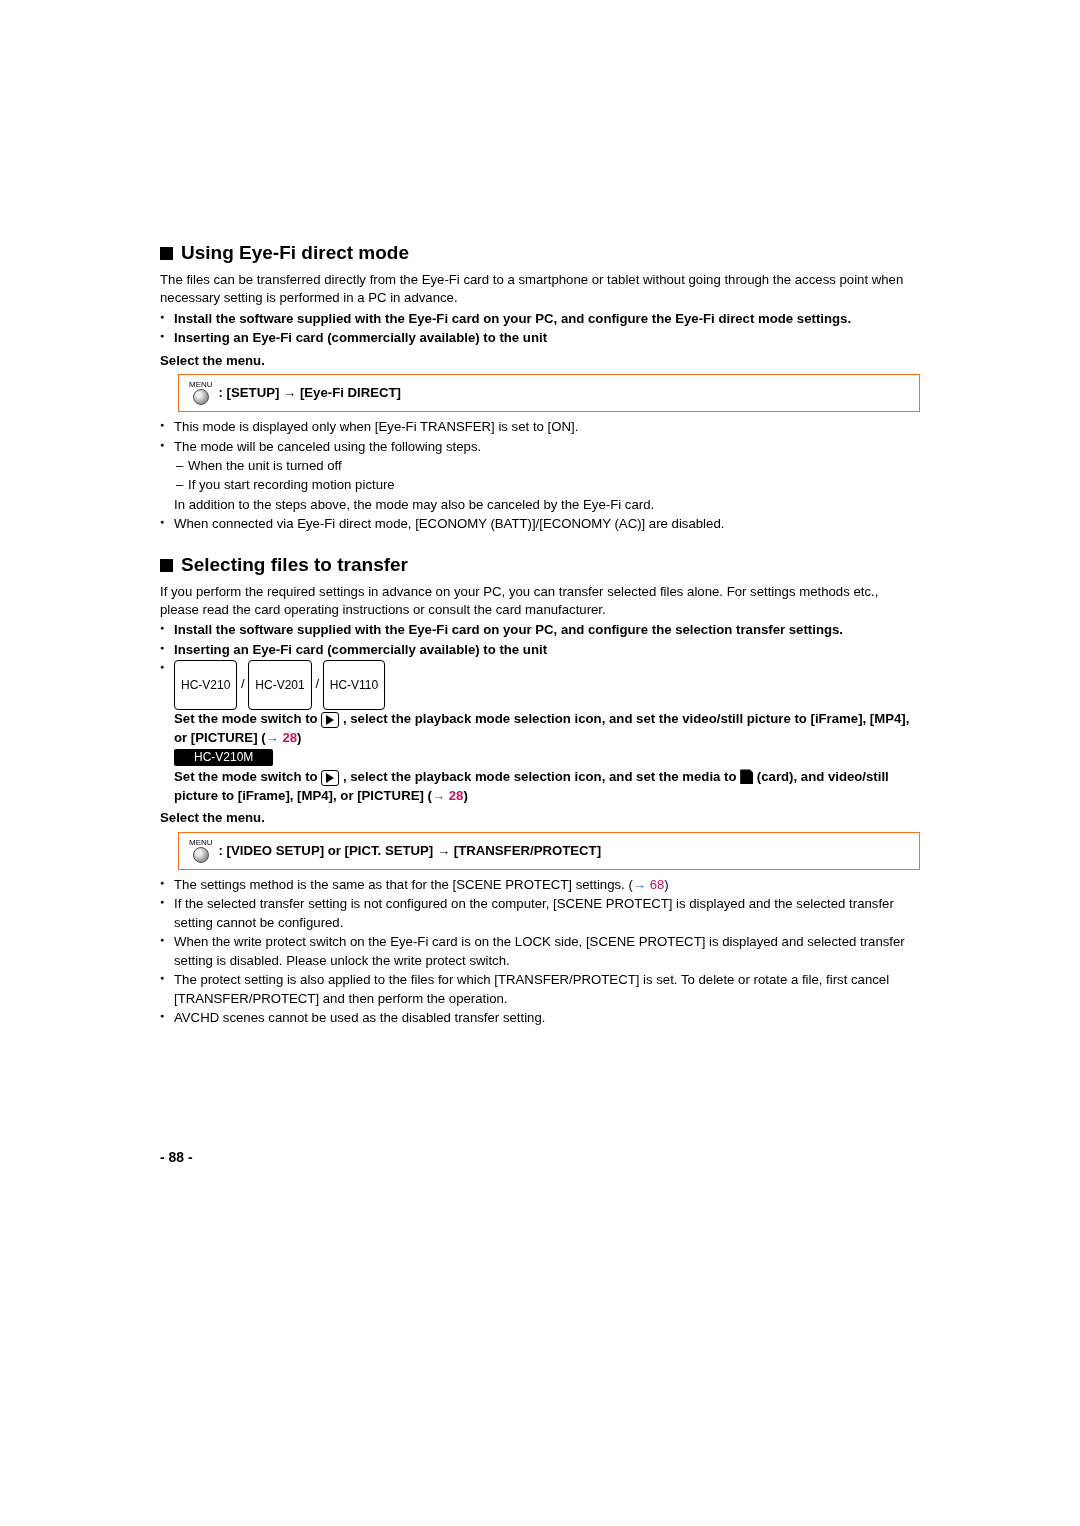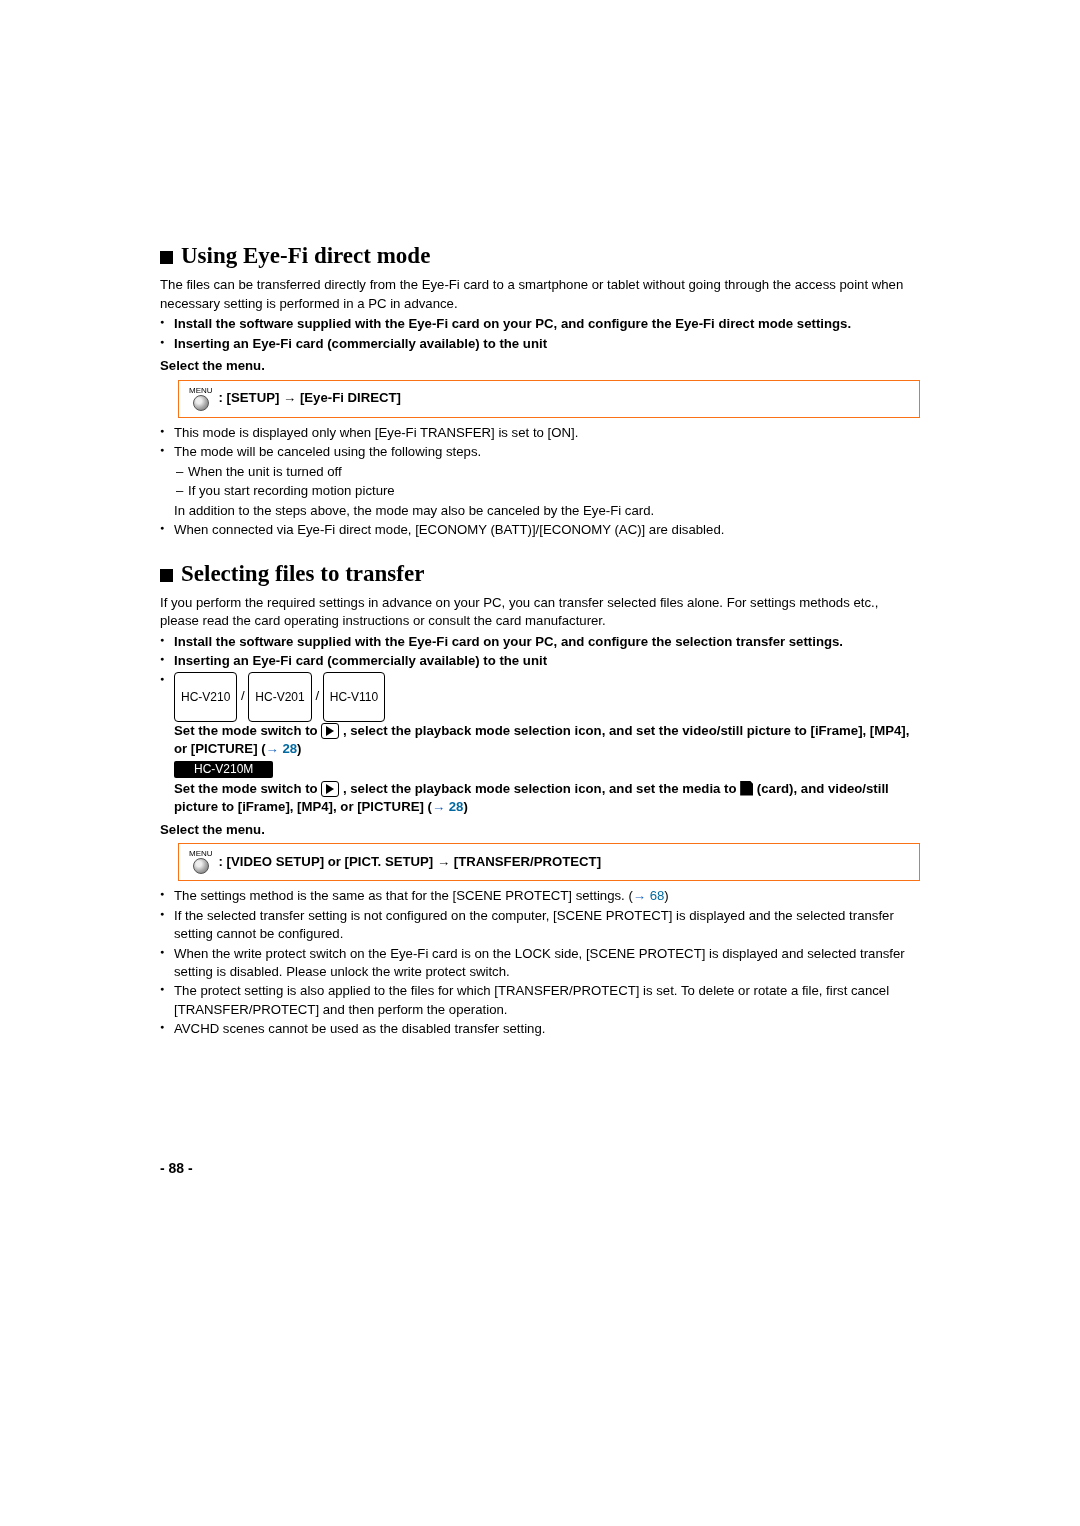--- a/index.html
+++ b/index.html
@@ -12,23 +12,22 @@
     justify-content: center;
   }
   .page {
     width: 760px;
     padding: 240px 0 60px 0;
     font-size: 13.2px;
     line-height: 1.4;
   }
   .section-heading {
     font-weight: bold;
-    font-size: 23px;
+    font-size: 19px;
     margin: 0 0 4px 0;
-    font-family: Liberation Serif, serif;
   }
   .sq {
     display: inline-block;
     width: 13px;
     height: 13px;
     background: #000;
     margin-right: 8px;
     vertical-align: -1px;
   }
   p.body { margin: 0 0 2px 0; }
@@ -124,21 +123,21 @@
   }
   .card-icon {
     display: inline-block;
     width: 13px;
     height: 15px;
     background: #000;
     position: relative;
     vertical-align: -3px;
     clip-path: polygon(0 0, 75% 0, 100% 22%, 100% 100%, 0 100%);
   }
-  .link-num { color: #0369a1; }
+  .link-num { color: #be185d; }
   .link-arrow { color: #1560bd; font-weight: bold; }
   .spacer { height: 16px; }
   .pagefoot {
     text-align: left;
     font-weight: bold;
     margin-top: 120px;
     font-size: 14px;
   }
   .li-text { display: inline; }
 </style>

